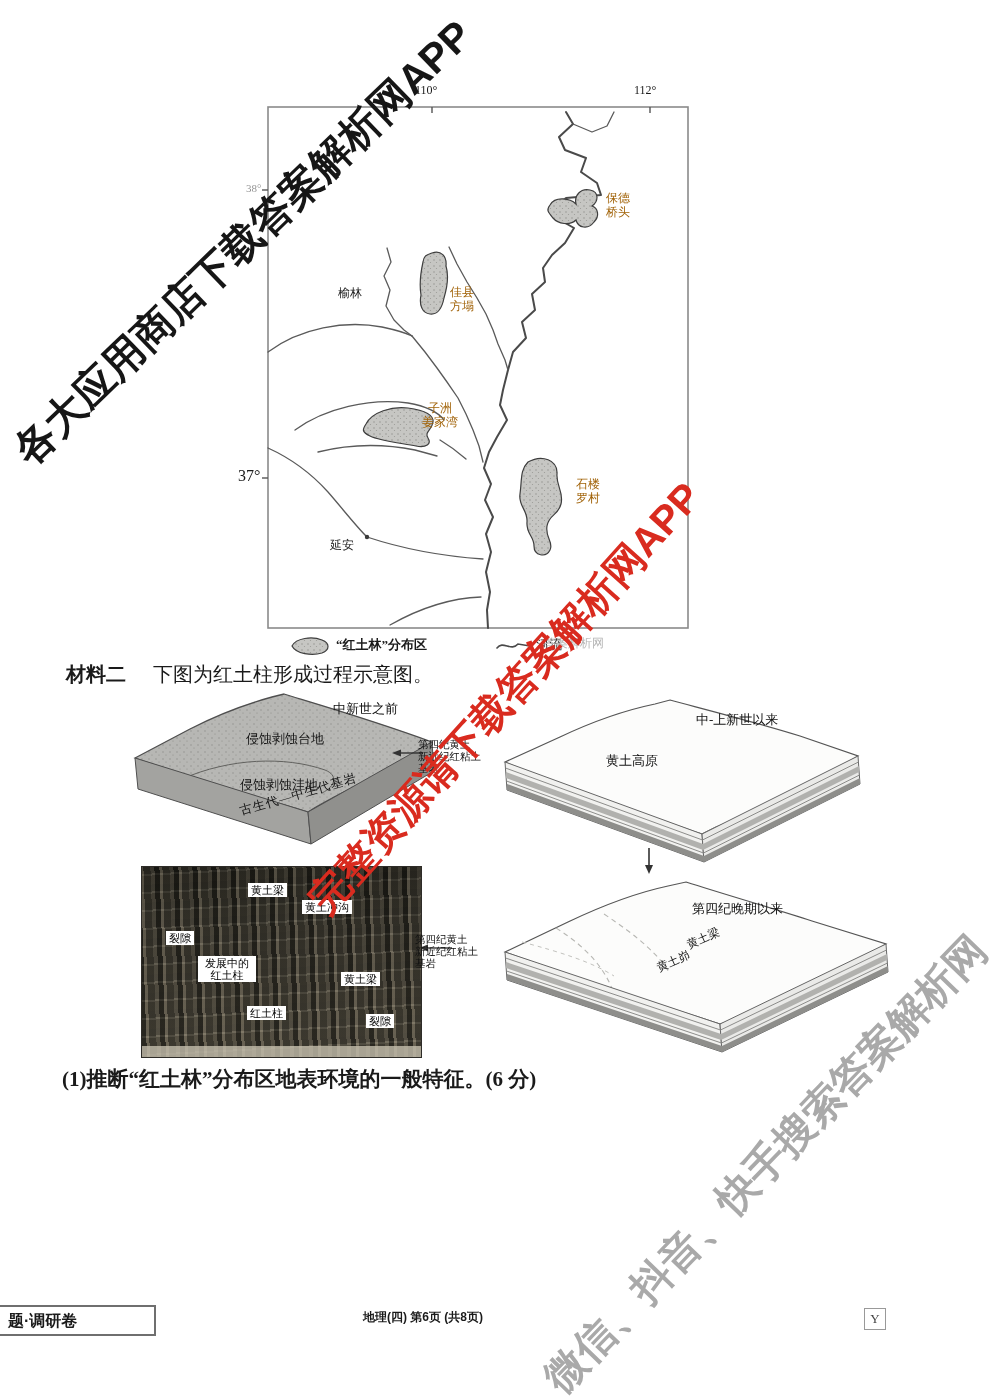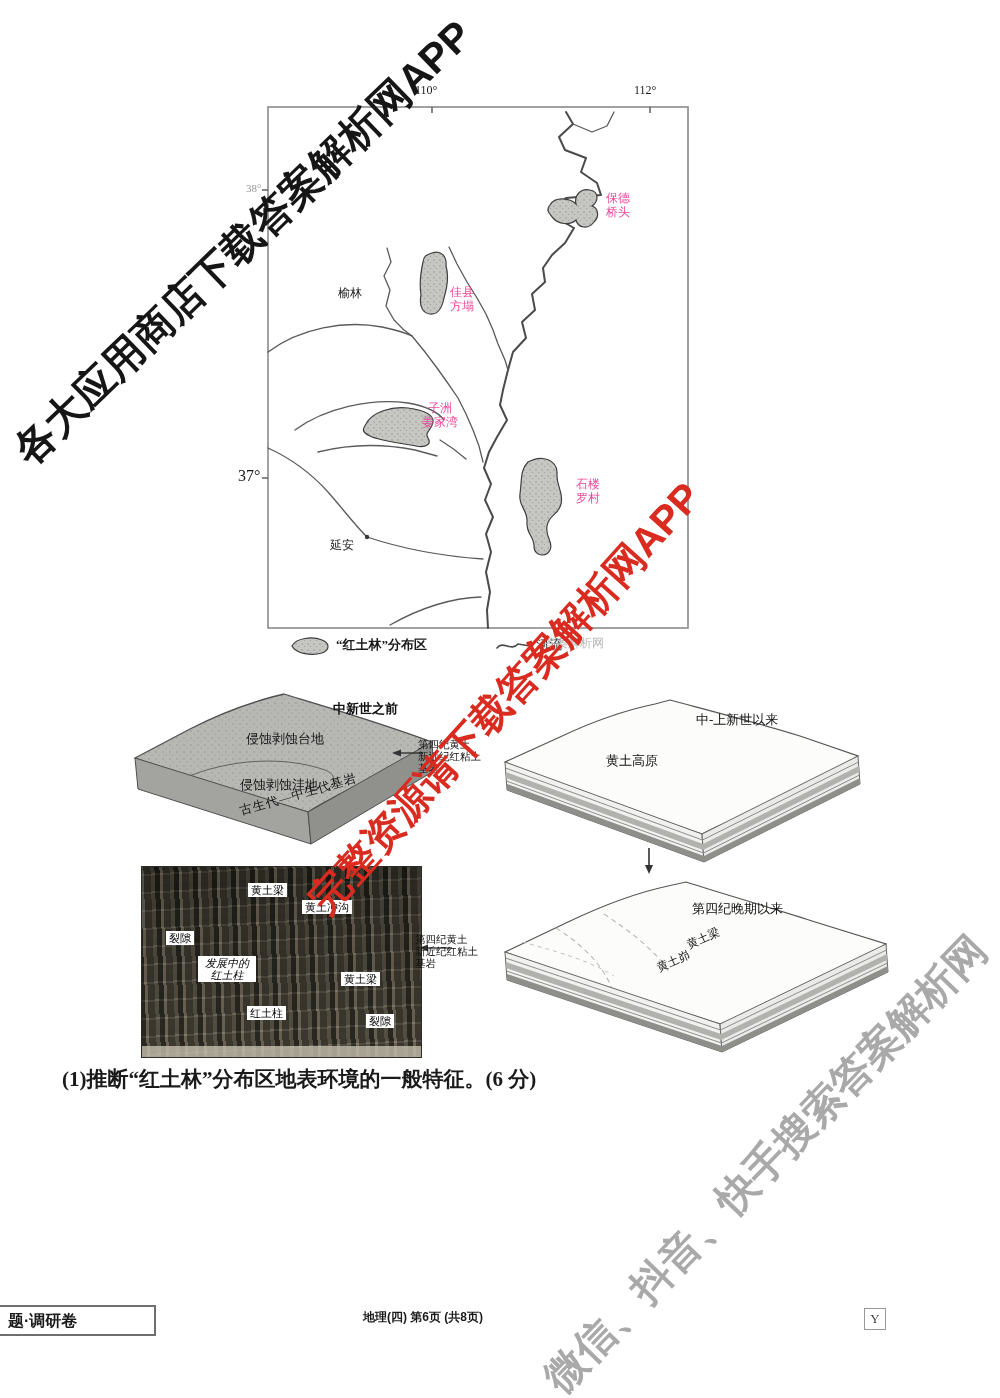--- a/index.html
+++ b/index.html
@@ -1,35 +1,35 @@
 <!DOCTYPE html>
 <html><head>
 <meta charset="utf-8">
 <style>
   html,body{margin:0;padding:0;background:#ffffff;}
   #page{position:relative;width:1000px;height:1398px;background:#fff;overflow:hidden;
         font-family:"Liberation Serif","DejaVu Serif",serif;color:#1a1a1a;padding-left:20px;}
   .abs{position:absolute;}
   svg{position:absolute;left:0;top:0;z-index:1;}
   .lbl{position:absolute;z-index:3;font-size:12px;line-height:14px;white-space:nowrap;color:#1a1a1a;}
-  .lbl2{position:absolute;z-index:3;font-size:12px;line-height:14px;color:#ec4899;}
+  .lbl2{position:absolute;z-index:3;font-size:12px;line-height:14px;color:#a16207;}
   .lbl2 span{display:block;white-space:nowrap;}
   .diaglbl{position:absolute;z-index:3;font-size:13px;white-space:nowrap;color:#111;}
   .annot{position:absolute;z-index:3;font-size:10.5px;line-height:12px;color:#111;}
   .annot span{display:block;white-space:nowrap;}
   .photo{position:absolute;z-index:2;border:1px solid #2e2c28;
          background-color:#4e4a42;
          background-image:
            repeating-linear-gradient(88deg, rgba(12,12,8,0.55) 0 5px, rgba(150,140,118,0.38) 5px 8px, rgba(42,40,32,0.5) 8px 15px, rgba(100,94,78,0.32) 15px 19px),
            repeating-linear-gradient(177deg, rgba(0,0,0,0.28) 0 7px, rgba(255,250,228,0.09) 7px 9px, rgba(24,22,16,0.32) 9px 18px),
            linear-gradient(180deg,#2d2b25 0%,#45423a 28%,#575247 62%,#6b6557 100%);}
   .photo-ground{position:absolute;left:0;right:0;bottom:0;height:11px;background:rgba(196,190,172,0.8);}
   .ptag{position:absolute;background:#ffffff;color:#000;font-size:11px;line-height:12px;
         padding:1px 3px;white-space:nowrap;z-index:4;font-family:"Liberation Serif","DejaVu Serif",serif;}
-  .ptag2{text-align:center;white-space:normal;width:52px;font-style:italic;}
+  .ptag2{text-align:center;white-space:normal;width:52px;}
   .wm{position:absolute;z-index:6;white-space:nowrap;font-weight:bold;
       font-family:"Liberation Sans","DejaVu Sans",sans-serif;pointer-events:none;}
   .footer-box{position:absolute;z-index:3;border:2px solid #6f6f6f;height:27px;line-height:27px;
       font-family:"Liberation Sans","DejaVu Sans",sans-serif;font-weight:bold;font-size:16px;white-space:nowrap;}
   .sans{font-family:"Liberation Sans","DejaVu Sans",sans-serif;}
 </style>
 </head>
 <body>
 
 <div id="page">
@@ -144,22 +144,26 @@
   </div>
   <div class="lbl2" style="left:576px;top:477px;">
     <span>石楼</span>
     <span>罗村</span>
   </div>
   <span class="lbl" style="left:330px;top:538px;">延安</span>
 
   <span class="lbl" style="left:336px;top:638px;font-size:13px;font-weight:bold;">“红土林”分布区</span>
   <span class="lbl" style="left:536px;top:638px;font-size:13px;">河流</span>
 
-
-  <span class="diaglbl" style="left:333px;top:700px;font-weight:bold;">中新世之前</span>
+  <div class="abs" style="left:66px;top:661px;z-index:3;font-size:20px;white-space:nowrap;">
+    <span class="sans" style="font-weight:bold;">材料二</span>
+    <span style="margin-left:22px;">下图为红土柱形成过程示意图。</span>
+  </div>
+
+  <span class="diaglbl" style="left:333px;top:700px;">中新世之前</span>
   <span class="diaglbl" style="left:246px;top:730px;">侵蚀剥蚀台地</span>
   <span class="diaglbl" style="left:240px;top:776px;">侵蚀剥蚀洼地</span>
   <span class="diaglbl" style="left:240px;top:803px;font-size:12.5px;letter-spacing:1px;transform:rotate(-16deg);transform-origin:0 50%;">古生代—中生代基岩</span>
 
   <span class="diaglbl" style="left:696px;top:711px;">中-上新世以来</span>
   <span class="diaglbl" style="left:606px;top:752px;">黄土高原</span>
 
   <div class="annot" style="left:418px;top:739px;width:94px;">
     <span>第四纪黄土</span>
     <span>新近纪红粘土</span>

